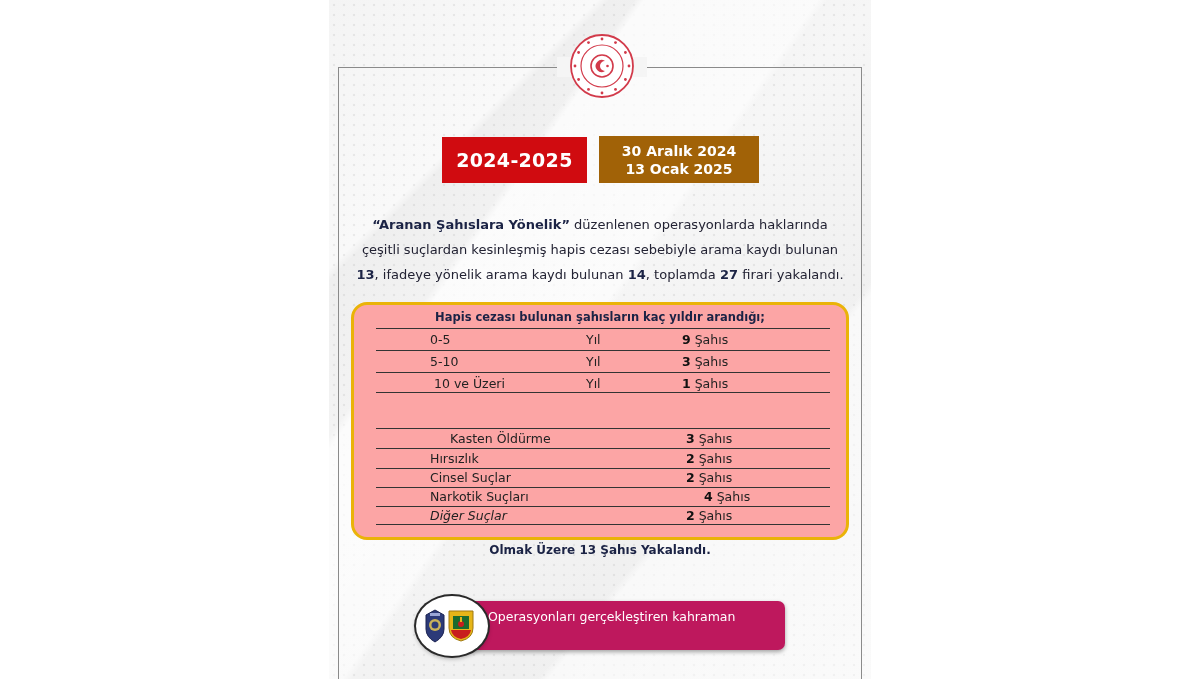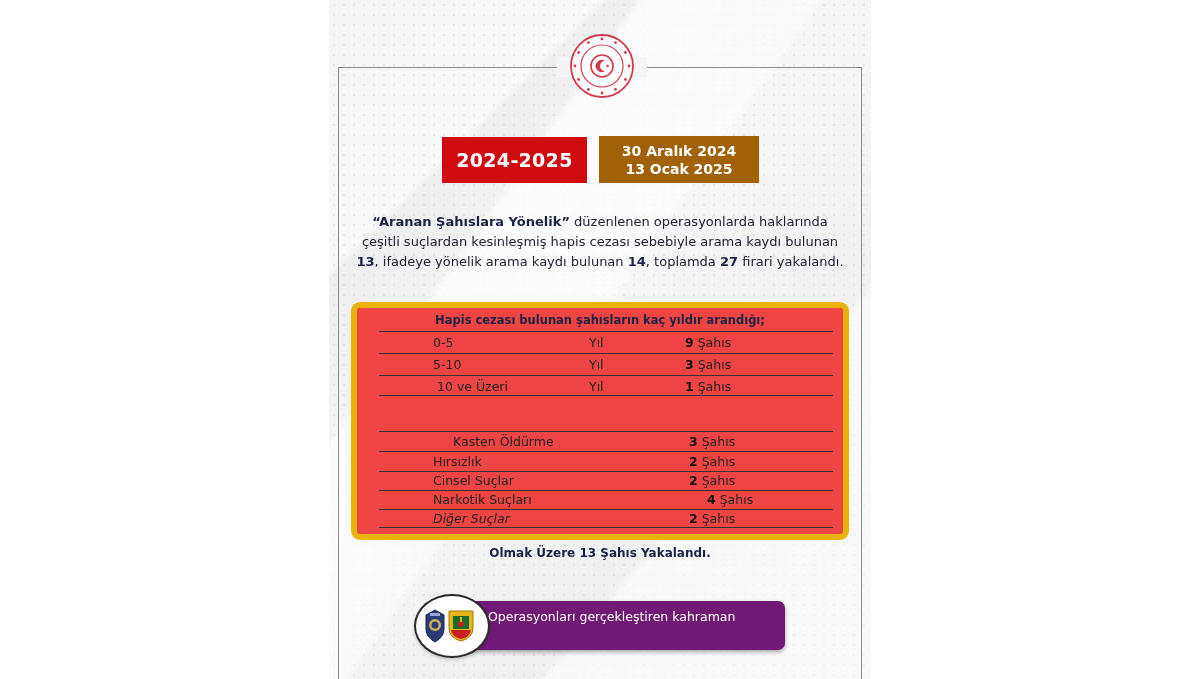--- a/index.html
+++ b/index.html
@@ -46,47 +46,47 @@
       letter-spacing: 0.3px;
     }
     .date-box {
       position: absolute; left: 599px; top: 136px; width: 160px; height: 47px;
       background: #a16207;
       color: #ffffff; font-weight: bold; font-size: 14px; line-height: 18px;
       display: flex; flex-direction: column; align-items: center; justify-content: center;
     }
     .intro {
       position: absolute; left: 355px; top: 212px; width: 490px;
-      text-align: center; font-size: 13px; line-height: 20px; color: #222233;
+      text-align: center; font-size: 13px; line-height: 25px; color: #222233;
     }
     .intro b { color: #1b2345; }
     .card {
       position: absolute; left: 351px; top: 302px; width: 498px; height: 238px;
-      background: #ef4444;
-      border: 6px solid #eab308; border-radius: 9px;
+      background: #fca5a5;
+      border: 3px solid #eab308; border-radius: 16px;
     }
     .tbl-title {
       position: absolute; left: 0; width: 100%; text-align: center;
       font-size: 11.5px; font-weight: bold; color: #1b2345;
     }
     .rule {
       position: absolute; left: 22px; width: 454px; height: 1.4px; background: #333;
     }
     .row {
       position: absolute; left: 22px; width: 454px; font-size: 12.5px; color: #222;
     }
     .row span { position: absolute; top: 0; }
     .row b { color: #111; }
     .total {
       position: absolute; left: 0; width: 100%; text-align: center;
       font-size: 12px; font-weight: bold; color: #1b2345;
     }
     .footer-pill {
       position: absolute; left: 455px; top: 601px; width: 330px; height: 49px;
-      background: #701a75; border-radius: 7px;
+      background: #be185d; border-radius: 7px;
       box-shadow: 0 2px 4px rgba(0,0,0,0.35);
       color: #ffffff; font-size: 12.5px; line-height: 18px;
       padding: 7px 0 8px 33px;
     }
     .logo-circle {
       position: absolute; left: 416px; top: 596px; width: 72px; height: 60px;
       border-radius: 50%; background: #ffffff;
       box-shadow: 0 0 0 2px #2a2a2a, 0 2px 5px rgba(0,0,0,0.4);
     }
     .logo-circle svg { position: absolute; }

